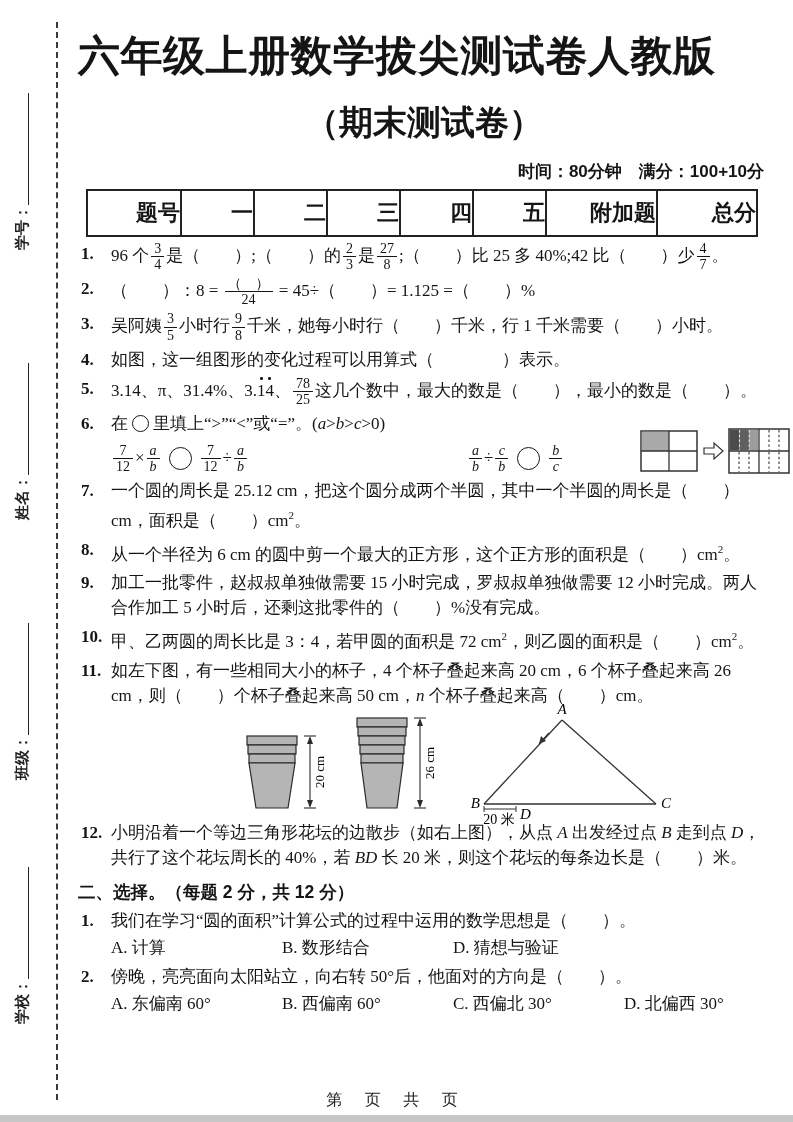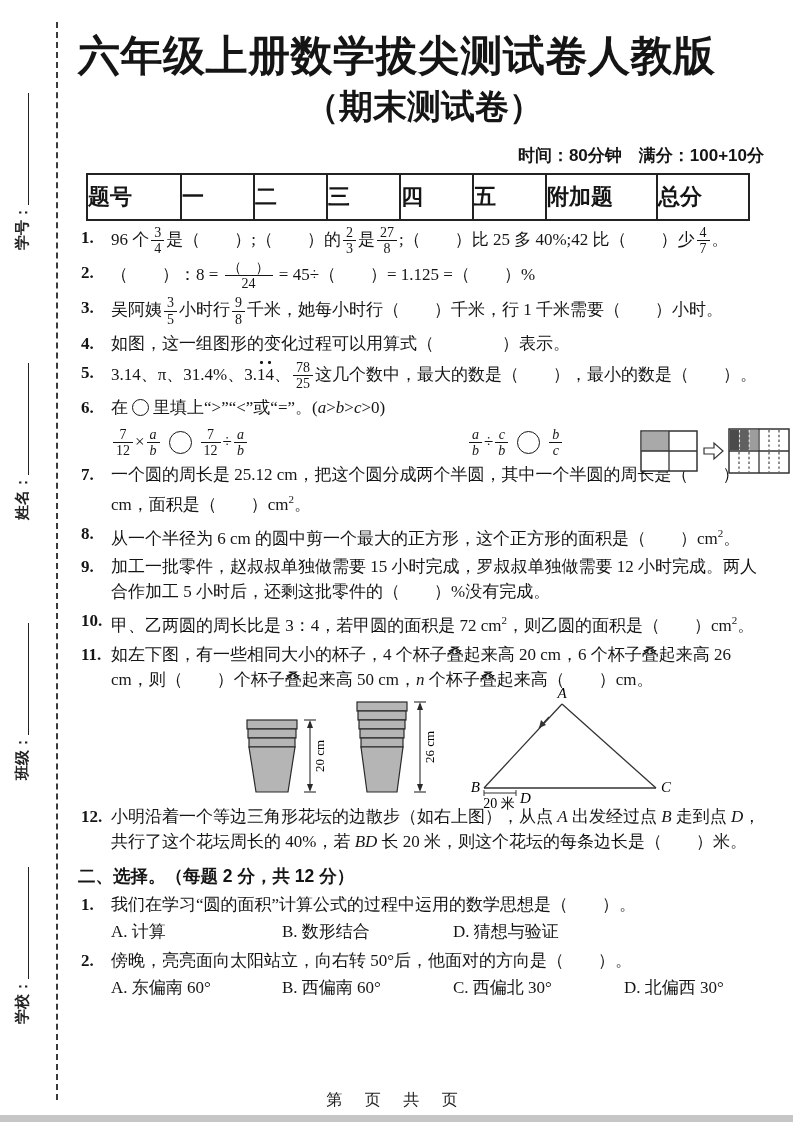--- a/index.html
+++ b/index.html
@@ -16,27 +16,27 @@
   }
   .vfield .vline { display:inline-block; width:112px; border-bottom:1.6px solid #222; vertical-align:-2px; }
   .dash-sep { position:absolute; left:56px; top:22px; height:1078px; border-left:2.6px dashed #3a3a3a; }
   .bottom-strip { position:absolute; left:0; bottom:0; width:100%; height:7px; background:#c6c6c6; }
 
   
   .content { position:absolute; left:78px; top:0; width:692px; }
   .title { font-family:"Liberation Sans","DejaVu Sans",sans-serif; font-weight:900;
            font-size:42px; margin-top:28px; letter-spacing:0.5px; }
   .subtitle { font-family:"Liberation Sans","DejaVu Sans",sans-serif; font-weight:900;
-              font-size:34px; text-align:center; margin-top:0; }
+              font-size:34px; text-align:center; margin-top:16px; }
   .info-line { font-family:"Liberation Sans","DejaVu Sans",sans-serif; font-weight:600;
                font-size:17px; text-align:right; margin:14px 6px 6px 0; }
 
   table.score-table { border-collapse:collapse; margin-left:8px; width:656px; table-layout:fixed;
                       font-family:"Liberation Sans","DejaVu Sans",sans-serif; font-weight:700;
-                      font-size:22px; text-align:left; }
+                      font-size:22px; text-align:right; }
   table.score-table td { border:2px solid #222; height:38px; }
   table.score-table tr.hdr td { height:46px; }
 
   .sec-heading { font-family:"Liberation Sans","DejaVu Sans",sans-serif; font-weight:700;
                  font-size:17.5px; margin-top:20px; }
   .sec2 .sec-heading { margin-top:10px; }
 
   .q { display:flex; margin-top:4px; }
   .qnum { flex:0 0 33px; font-weight:700; padding-left:3px; line-height:25px; }
   .qtext { flex:1; line-height:25px; }
@@ -98,21 +98,21 @@
   <table class="score-table">
     <tbody>
         <tr class="hdr">
       <td style="width:94px">题号</td>
       <td style="width:73px">一</td>
       <td style="width:73px">二</td>
       <td style="width:73px">三</td>
       <td style="width:73px">四</td>
       <td style="width:73px">五</td>
       <td style="width:111px">附加题</td>
-      <td style="width:92px">总分</td>
+      <td style="width:100px">总分</td>
     </tr>
   </tbody>
     </table>
 
   <div class="sec1">
     <div>
         <div class="q">
           <span class="qnum">1.</span>
           <span class="qtext">96 个<span class="frac"><span class="fn">3</span><span class="fd">4</span></span>是（　　）;（　　）的<span class="frac"><span class="fn">2</span><span class="fd">3</span></span>是<span class="frac"><span class="fn">27</span><span class="fd">8</span></span>;（　　）比 25 多 40%;42 比（　　）少<span class="frac"><span class="fn">4</span><span class="fd">7</span></span>。</span>
         </div>

